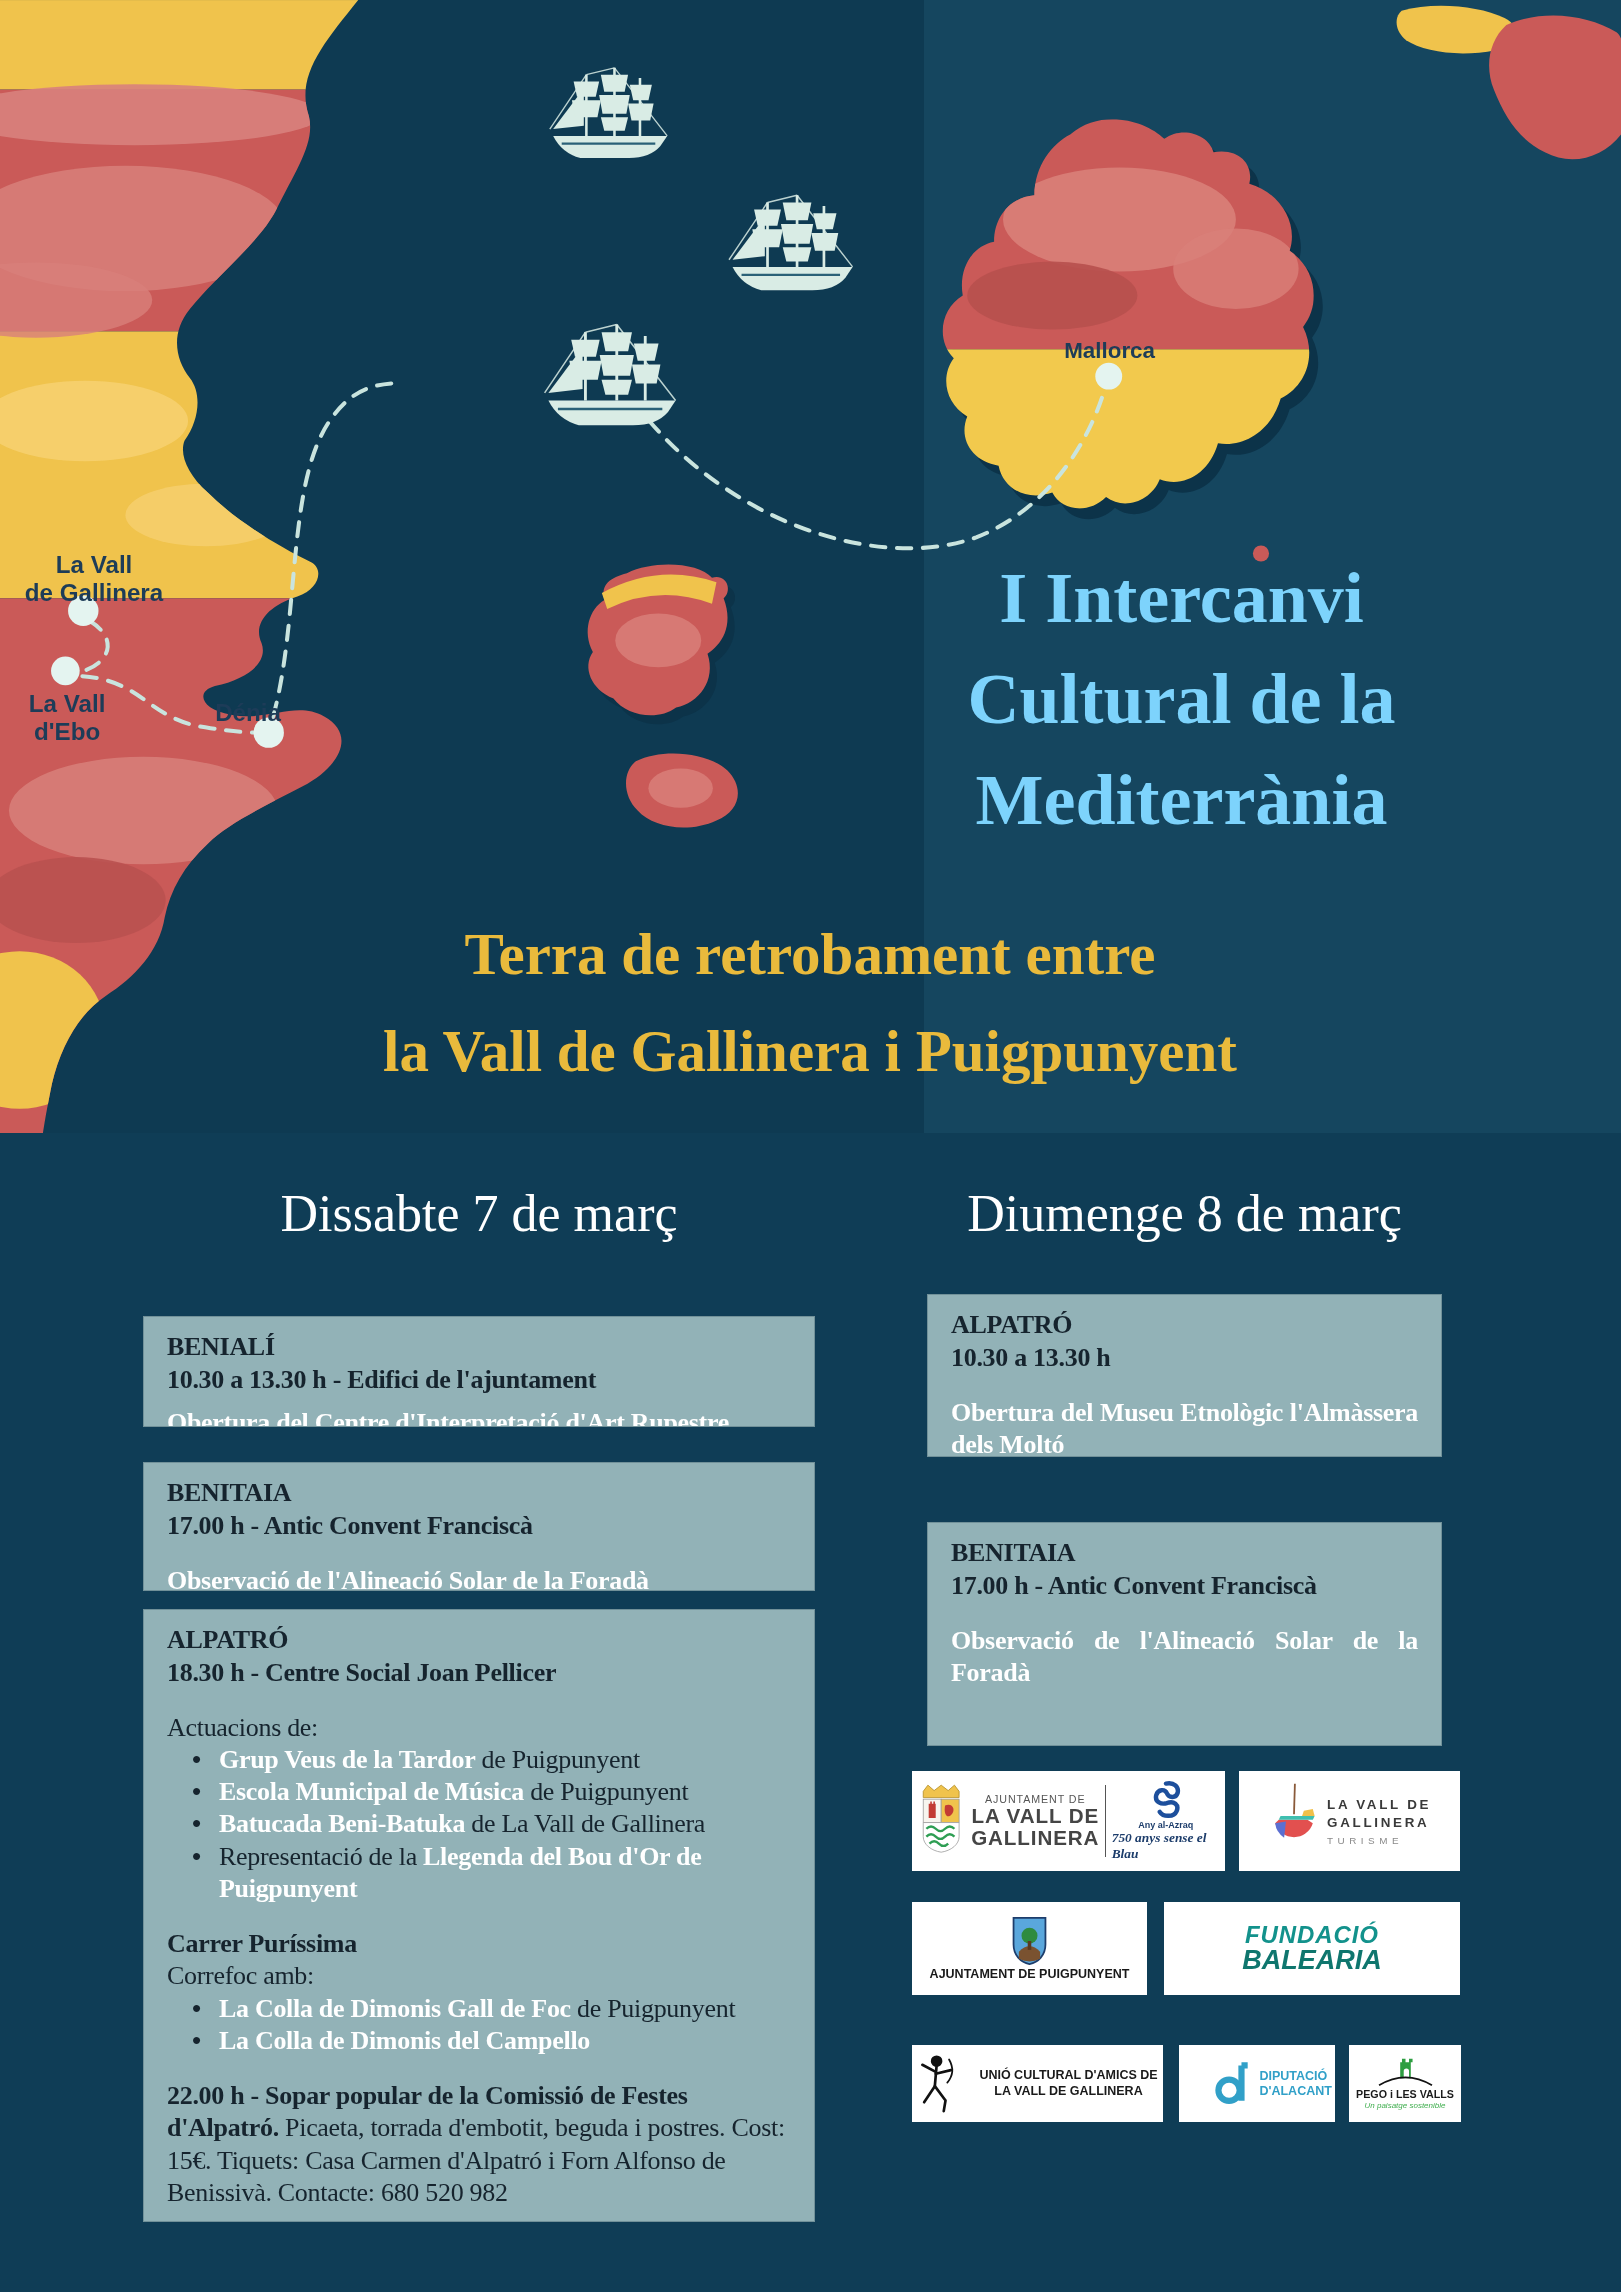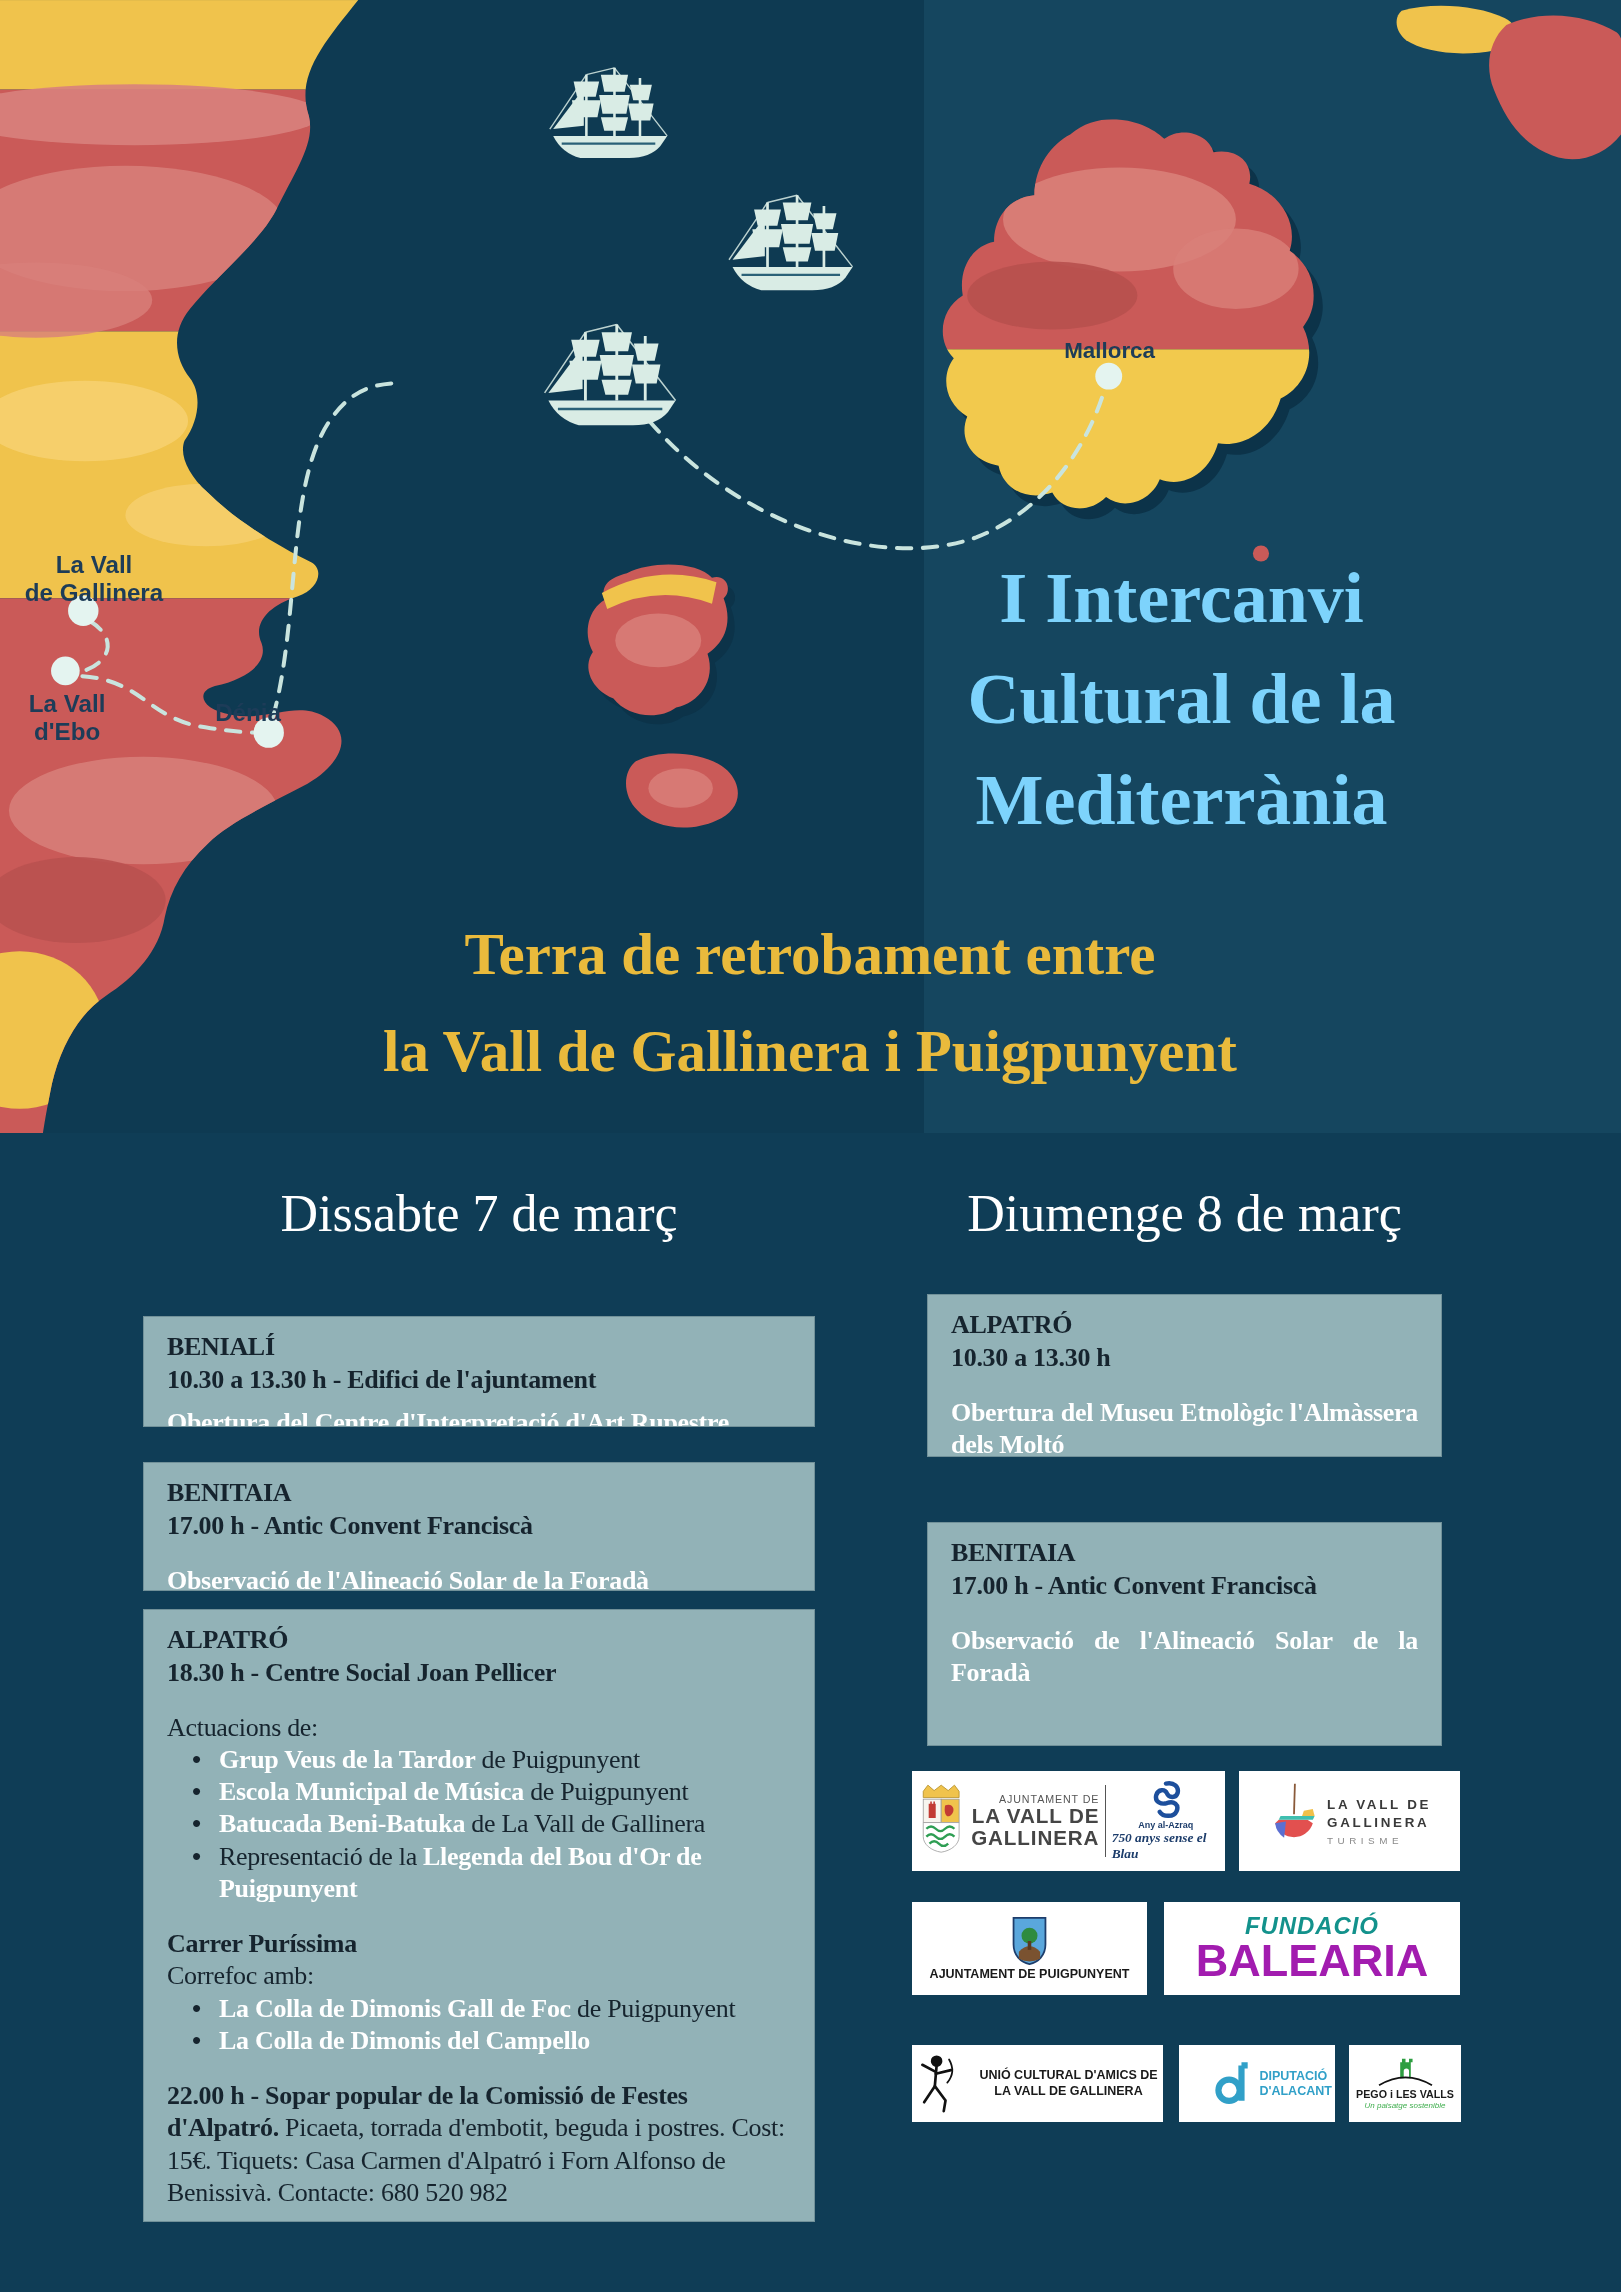--- a/index.html
+++ b/index.html
@@ -46,21 +46,21 @@
   .c3c{left:1349px;top:2045px;width:112px;height:77px;flex-direction:column;gap:0.9px;}
   .tiny{font-size:10.7px;letter-spacing:0.9px;color:#555;}
   .townbig{font-size:20.6px;font-weight:bold;color:#454545;letter-spacing:0.9px;line-height:1.05;}
   .navy-it{font-family:"Liberation Serif",serif;font-style:italic;font-size:13.4px;color:#1d3d6b;font-weight:bold;}
   .alz{font-size:9px;color:#1d3d6b;font-weight:bold;}
   .divider{width:1.8px;height:72px;background:#555;}
   .turi-name{font-size:13.4px;font-weight:bold;color:#3a3a3a;letter-spacing:2.7px;line-height:1.3;}
   .turi-sub{font-size:9.9px;color:#8a8a8a;letter-spacing:4.5px;margin-top:3.6px;}
   .puig-label{font-size:12.5px;font-weight:bold;color:#1a1a1a;text-align:center;}
   .bale1{font-size:24px;font-weight:800;font-style:italic;color:#13928c;letter-spacing:0.9px;}
-  .bale2{font-size:45px;font-weight:800;color:#a21caf;letter-spacing:0px;}
+  .bale2{font-size:27px;font-weight:800;font-style:italic;color:#0f766e;letter-spacing:0px;}
   .unio-label{font-size:12.5px;font-weight:bold;color:#1a1a1a;text-align:center;line-height:1.25;}
   .dipu-label{font-size:12.5px;font-weight:bold;color:#31a0c8;line-height:1.2;}
   .pego-label{font-size:10.7px;font-weight:bold;color:#1a1a1a;}
   .pego-sub{font-size:8px;font-style:italic;color:#3fae4e;}
 </style>
 </head>
 <body>
 
 <div class="poster">
 
@@ -236,21 +236,21 @@
   <div class="card c1a">
     <svg width="56" height="86" viewBox="0 0 62 96">
       <path d="M8,10 L14,2 L22,9 L31,2 L40,9 L48,2 L54,10 L54,18 L8,18 Z" fill="#f0c34c" stroke="#b08a20" stroke-width="1"></path>
       <rect x="8" y="20" width="23" height="30" fill="#f7f5ef" stroke="#999"></rect>
       <rect x="31" y="20" width="23" height="30" fill="#f0c34c" stroke="#999"></rect>
       <path d="M15,26 h9 v18 h-9 z M17,23 h2 v3 h-2 z M21,23 h2 v3 h-2 z" fill="#c23b34"></path>
       <path d="M36,28 C46,24 50,34 44,40 C38,46 34,38 36,28 Z" fill="#c23b34"></path>
       <path d="M8,50 h46 v18 C54,78 44,86 31,88 C18,86 8,78 8,68 Z" fill="#ffffff" stroke="#999"></path>
       <path d="M12,58 q6,-6 12,0 t12,0 t12,0 M12,68 q6,-6 12,0 t12,0 t12,0 M16,77 q6,-6 12,0 t12,0" stroke="#2e9e53" stroke-width="3" fill="none"></path>
     </svg>
-    <div style="text-align:right;">
+    <div style="text-align:center;">
       <div class="tiny">AJUNTAMENT DE</div>
       <div class="townbig">LA VALL DE</div>
       <div class="townbig">GALLINERA</div>
     </div>
     <div class="divider"></div>
     <div style="display:flex;flex-direction:column;align-items:center;gap:0.9px;">
       <svg width="38" height="39" viewBox="0 0 42 44">
         <path d="M21,4 C30,2 36,8 34,15 C32,21 24,20 22,15 M22,15 C20,10 12,10 10,17 C8,25 16,28 22,26 M22,26 C30,23 36,28 33,35 C30,42 18,42 14,36" stroke="#1d4f9c" stroke-width="5" fill="none" stroke-linecap="round"></path>
       </svg>
       <div class="alz">Any al-Azraq</div>

